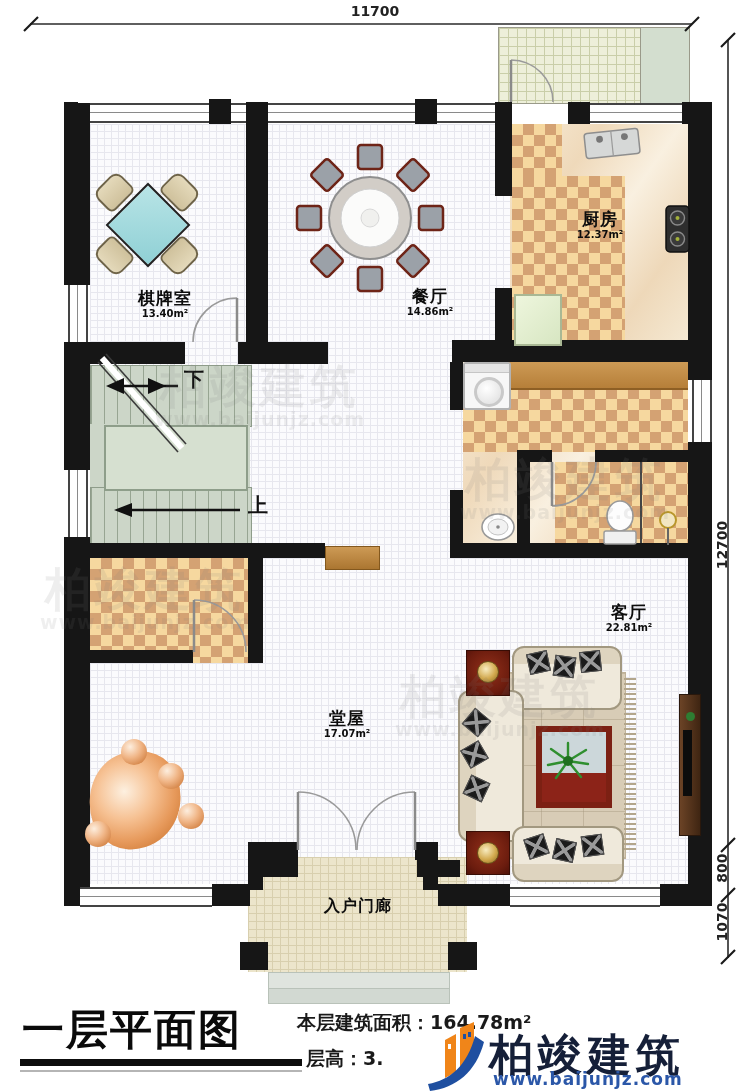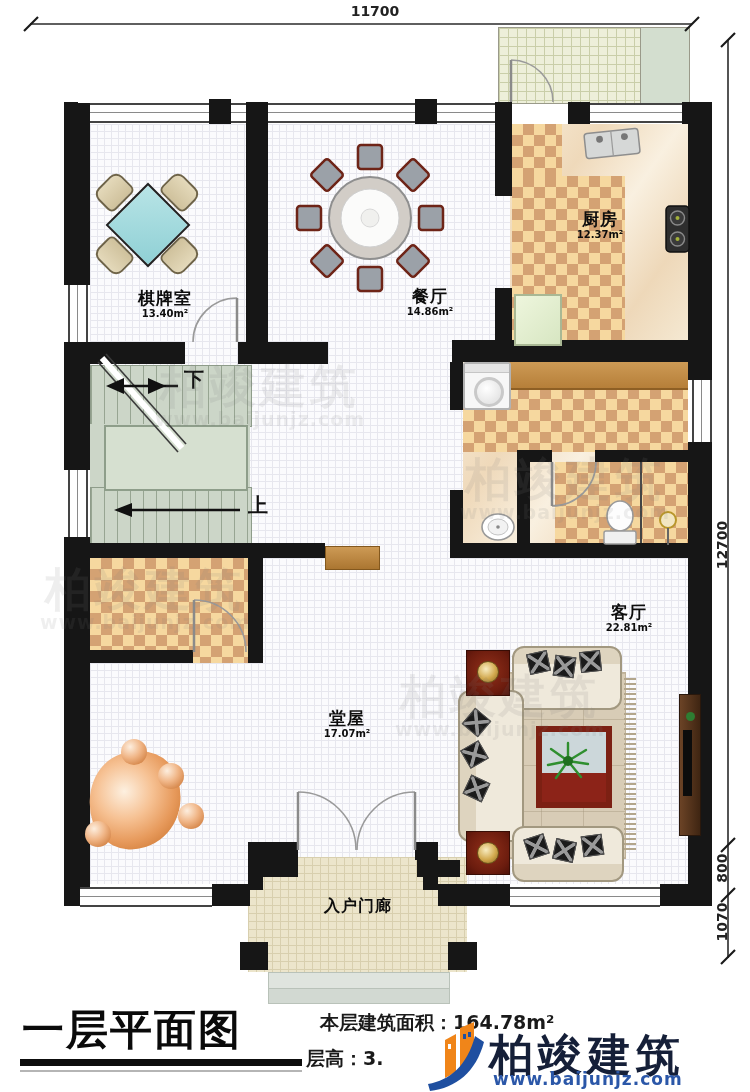--- a/index.html
+++ b/index.html
@@ -358,21 +358,21 @@
     <div class="wmu">www.baijunjz.com</div>
   </div>
   <div class="wm" style="left:355px;top:672px;width:290px;">
     <div class="wmt">柏竣建筑</div>
     <div class="wmu">www.baijunjz.com</div>
   </div>
 
   <div class="t-main">一层平面图</div>
   <div class="t-rule1"></div>
   <div class="t-rule2"></div>
-  <div class="t-line" style="left:320px;top:1010px;">
+  <div class="t-line" style="left:297px;top:1010px;">
     <span>本层建筑面积：</span><span>164.78m²</span>
   </div>
   <div class="t-line" style="left:306px;top:1046px;">
     <span>层高：</span><span>3.</span>
   </div>
   <svg class="abs" style="left:424px;top:1022px;z-index:53;" width="66" height="70" viewBox="0 0 66 70">
     <path d="M36,6 L50,0 L50,40 L36,47 Z" fill="#f08519"></path>
     <path d="M21,18 L32,12 L32,50 L21,56 Z" fill="#f08519"></path>
     <path d="M4,62 C26,58 43,44 51,14 L60,20 C52,50 32,66 6,69 Z" fill="#1f4fa0"></path>
     <rect x="39" y="12" width="3" height="5" fill="#1f4fa0"></rect>

